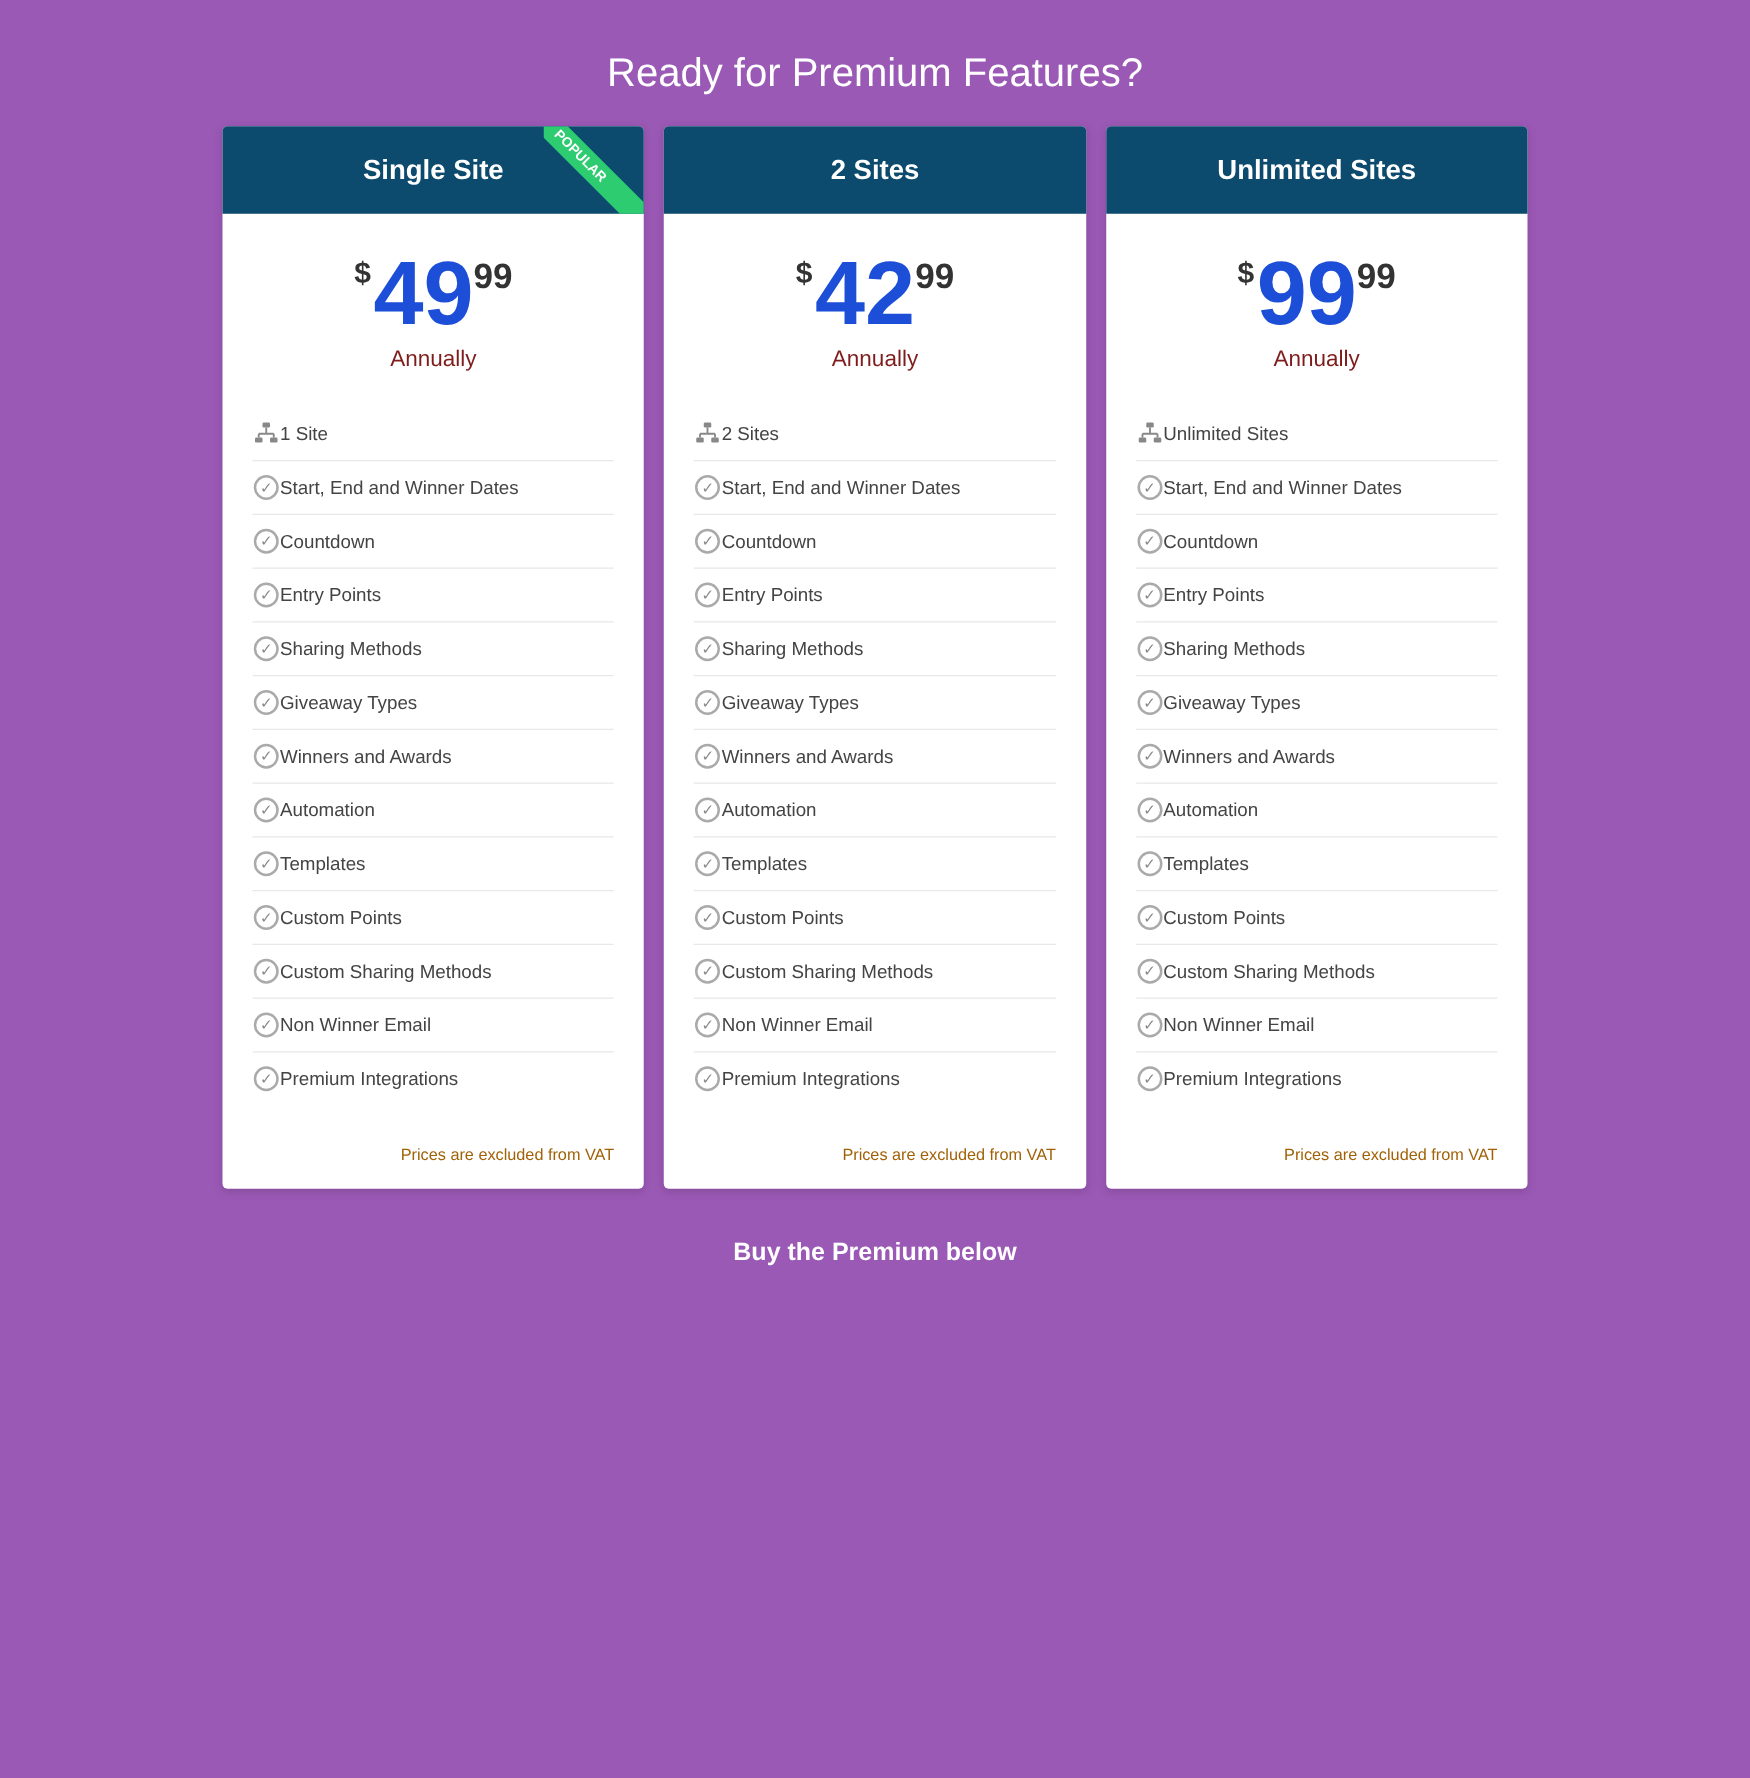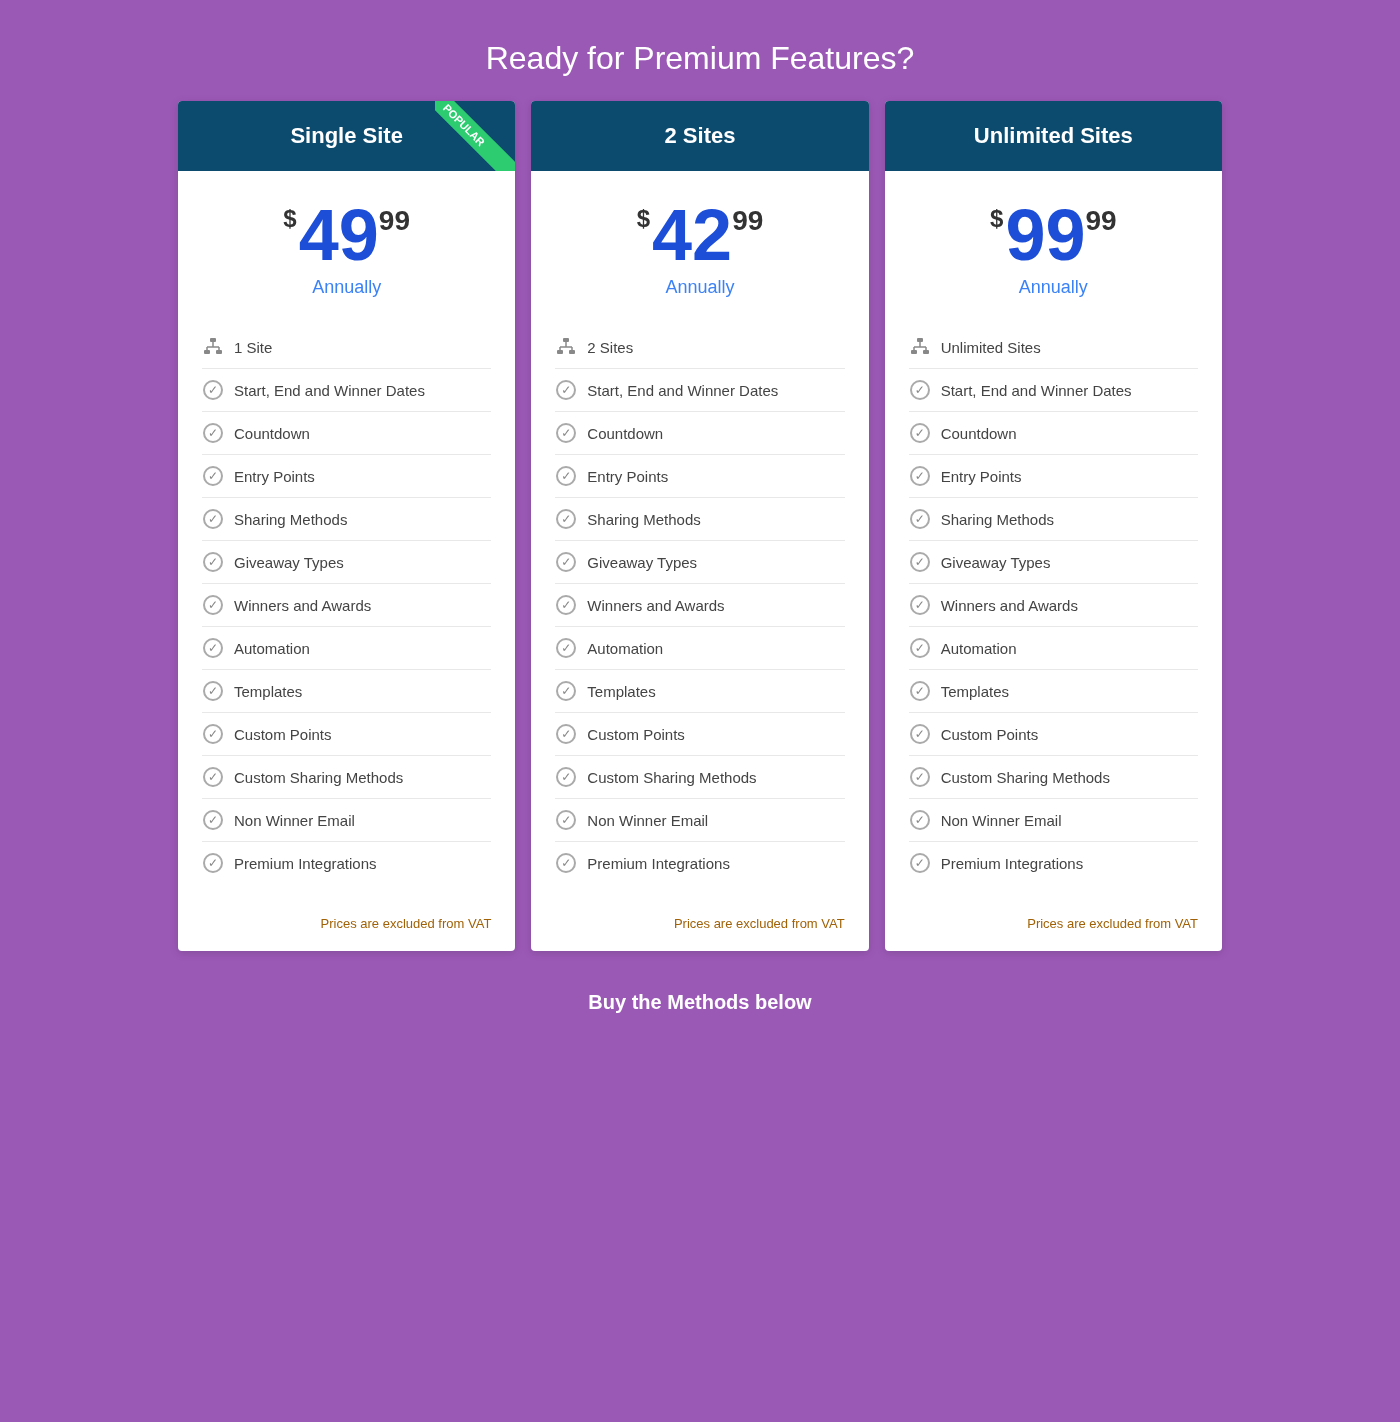--- a/index.html
+++ b/index.html
@@ -109,37 +109,36 @@
     }
 
     .cents {
       font-size: 28px;
       font-weight: bold;
       color: #333;
       margin-top: 8px;
     }
 
     .billing-period {
-      color: #3b82f6;
+      color: #7f1d1d;
       font-size: 18px;
       margin-top: 6px;
     }
 
     .features-list {
       list-style: none;
     }
 
     .feature-item {
       display: flex;
       align-items: center;
       padding: 10px 0;
       border-bottom: 1px solid #e8e8e8;
       font-size: 15px;
       color: #444;
-      gap: 10px;
     }
 
     .feature-item:last-of-type {
       border-bottom: none;
     }
 
     .feature-icon {
       width: 22px;
       height: 22px;
       flex-shrink: 0;
@@ -483,13 +482,13 @@
               <span class="check-circle">✓</span>
             </span>
             <span>Premium Integrations</span>
           </li>
         </ul>
         <div class="vat-note">Prices are excluded from VAT</div>
       </div>
     </div>
   </div>
 
-<div class="buy-label">Buy the Methods below</div>
+<div class="buy-label">Buy the Premium below</div>
 
 </body></html>

